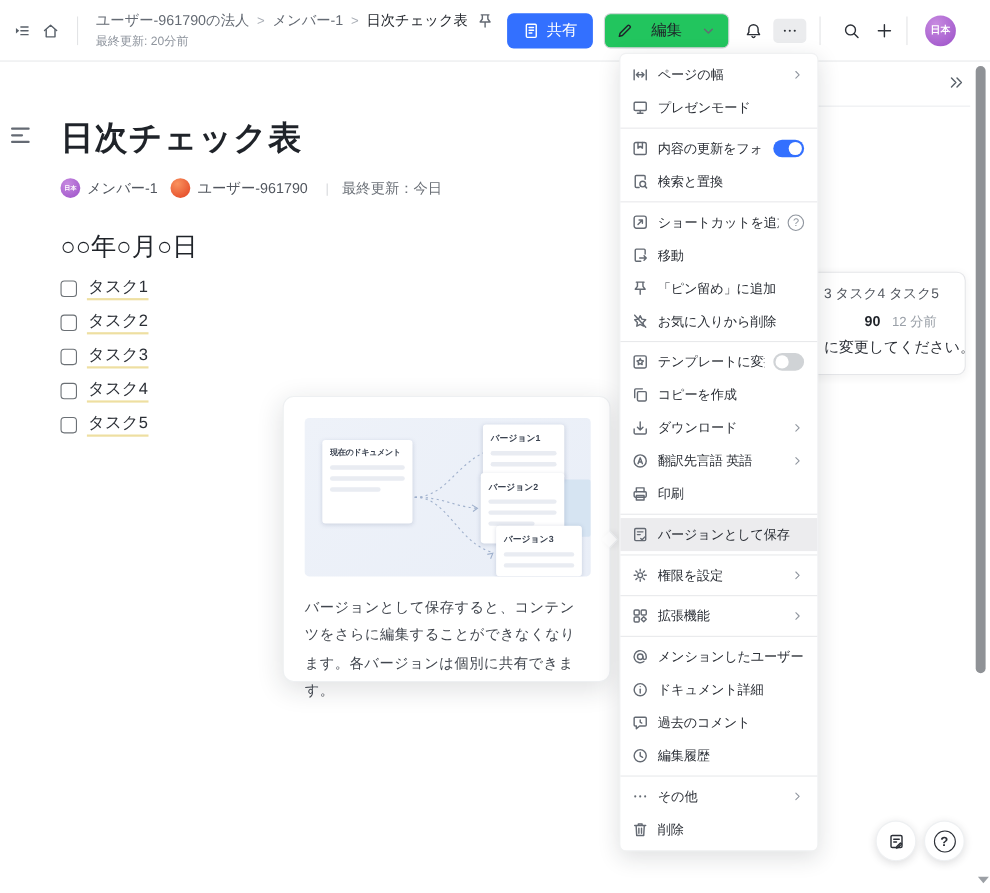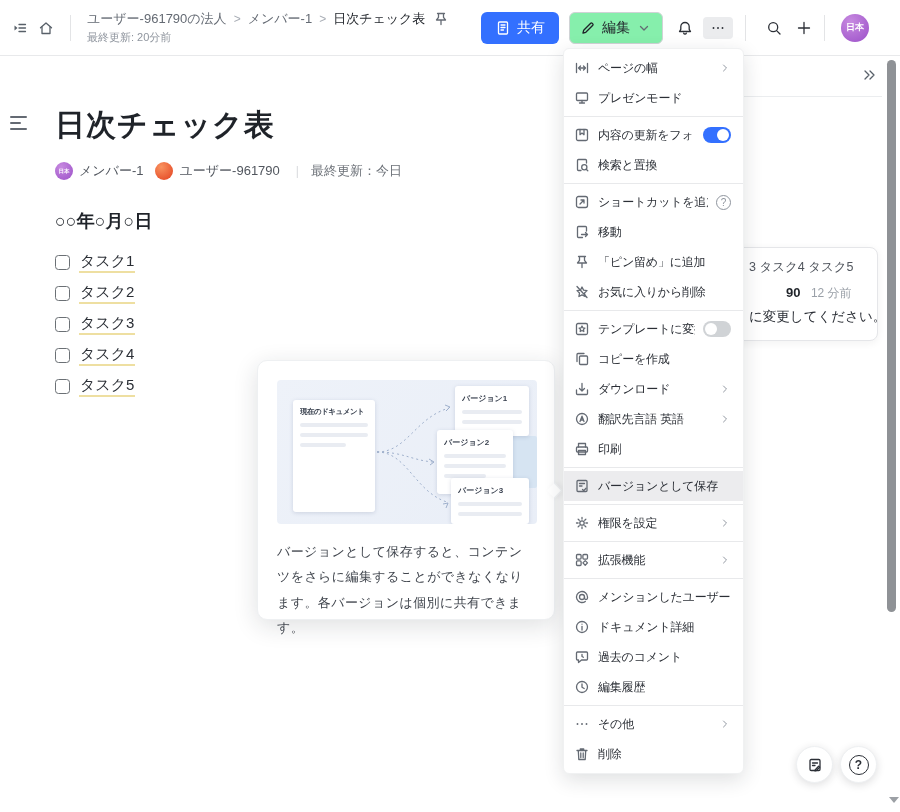--- a/index.html
+++ b/index.html
@@ -22,21 +22,21 @@
   .crumb-block{display:flex;flex-direction:column;justify-content:center;gap:2px;}
   .crumb-row{display:flex;align-items:center;font-size:13px;color:var(--text2);}
   .crumb{white-space:nowrap;cursor:pointer;}
   .crumb.current{color:var(--text);font-weight:500;}
   .crumb-sep{margin:0 7px;color:#a8adb5;font-size:12px;}
   .crumb-pin{margin-left:8px;color:#646a73;display:flex;}
   .updated-sub{font-size:11px;color:var(--text3);}
   .tb-right{margin-left:auto;display:flex;align-items:center;padding-right:31px;}
   .share-btn{display:flex;align-items:center;gap:6px;background:var(--accent);color:#fff;border:none;
              height:32px;padding:0 14px;border-radius:6px;font-size:14px;font-weight:500;cursor:pointer;}
-  .edit-btn{display:flex;align-items:center;gap:6px;background:#86efac;color:var(--text);
+  .edit-btn{display:flex;align-items:center;gap:16px;background:#22c55e;color:var(--text);
             border:1px solid #d0d3d6;height:32px;padding:0 10px;border-radius:6px;font-size:14px;
             margin-left:10px;cursor:pointer;justify-content:space-between;}
   .edit-btn .chev{color:#646a73;display:flex;}
   .bell-btn{margin-left:14px;color:#2b2f36;}
   .more-btn{margin-left:10px;background:#ebecee;border-radius:4px;width:30px;height:22px;color:#2b2f36;}
   .tb-icon{margin-left:14px;color:#2b2f36;}
   .avatar{width:28px;height:28px;border-radius:50%;display:flex;align-items:center;justify-content:center;
           color:#fff;font-size:9px;font-weight:700;cursor:pointer;
           background:radial-gradient(circle at 35% 28%,#c78ae0,#9b4fc8);}
   .tb-right .avatar{margin-left:10px;}
@@ -49,21 +49,21 @@
   .toc-toggle i:nth-child(3){width:17px;}
   .doc-title{position:absolute;left:55px;top:105px;font-size:30px;font-weight:700;color:var(--text);letter-spacing:1px;}
   .doc-meta{position:absolute;left:55px;top:162px;display:flex;align-items:center;font-size:13px;color:#51565e;}
   .meta-avatar{width:18px;height:18px;border-radius:50%;display:flex;align-items:center;justify-content:center;
                color:#fff;font-size:5.5px;font-weight:700;margin-right:6px;
                background:radial-gradient(circle at 35% 28%,#c78ae0,#9b4fc8);}
   .meta-avatar.orange{background:radial-gradient(circle at 35% 28%,#f9925f,#e2401f);}
   .meta-name{margin-right:12px;white-space:nowrap;}
   .meta-div{color:#d8dadd;margin:0 12px 0 4px;font-size:12px;}
   .meta-updated{color:#6b7077;}
-  .doc-heading{position:absolute;left:55px;top:209px;font-size:18px;font-weight:700;color:var(--text);}
+  .doc-heading{position:absolute;left:55px;top:209px;font-size:23px;font-weight:400;color:var(--text);}
   .task-list{position:absolute;left:55px;top:247px;list-style:none;}
   .task-row{display:flex;align-items:center;height:31px;}
   .task-checkbox{width:15px;height:15px;border:1.6px solid #6b7075;border-radius:3.5px;margin-right:9px;
                  background:#fff;cursor:pointer;flex:none;}
   .task-label{font-size:15px;color:#2b2f36;border-bottom:2px solid var(--underline);padding:0 1px 1px 1px;line-height:1.25;}
 
   
   .panel-border{position:absolute;left:744px;top:96px;width:138px;height:1px;background:#ebedef;}
   .panel-collapse{position:absolute;left:858px;top:64px;width:22px;height:22px;color:#586069;cursor:pointer;
                   display:flex;align-items:center;justify-content:center;}
@@ -108,24 +108,24 @@
            border:1px solid #eef0f2;box-shadow:0 6px 24px rgba(31,35,41,.14);padding:19px;z-index:40;}
   .preview-caret{position:absolute;right:-6px;top:124px;width:11px;height:11px;background:#fff;
                  transform:rotate(45deg);box-shadow:2px -2px 6px rgba(31,35,41,.07);border-top:1px solid #eef0f2;border-right:1px solid #eef0f2;}
   .illus{position:relative;width:260px;height:144px;background:linear-gradient(135deg,#eef2f9,#e9eef7);
          border-radius:4px;overflow:hidden;}
   .illus-accent{position:absolute;left:232px;top:56px;width:28px;height:52px;background:var(--illus-accent);border-radius:2px;}
   .mini-card{position:absolute;background:#fff;border-radius:3px;box-shadow:0 1px 4px rgba(60,80,120,.18);padding:7px;}
   .mini-card .mc-label{font-size:8px;font-weight:700;color:#3a4250;white-space:nowrap;overflow:hidden;}
   .mini-card .bar{height:4px;border-radius:2px;background:#e9ecf2;margin-top:6px;}
   .bar.short{width:68%;}
-  .mc-current{left:16px;top:20px;width:82px;height:112px;}
+  .mc-current{left:16px;top:20px;width:82px;height:76px;}
   .mc-current .mc-label{font-size:7.5px;letter-spacing:-0.5px;}
   .mc-current .bar:first-of-type{margin-top:12px;}
-  .mc-v1{left:178px;top:6px;width:74px;height:50px;}
+  .mc-v1{left:162px;top:6px;width:74px;height:50px;}
   .mc-v2{left:160px;top:50px;width:76px;height:64px;}
   .mc-v3{left:174px;top:98px;width:78px;height:46px;}
   .connectors{position:absolute;left:0;top:0;}
   .preview-text{margin-top:15px;font-size:13px;line-height:1.95;color:#41464e;letter-spacing:0.4px;}
 
   
   .fab{position:absolute;width:37px;height:37px;border-radius:50%;background:#fff;border:1px solid #eef0f2;
        box-shadow:0 2px 8px rgba(31,35,41,.15);display:flex;align-items:center;justify-content:center;
        color:#2b2f36;cursor:pointer;z-index:20;}
   .fab-feedback{left:796px;top:746px;}

